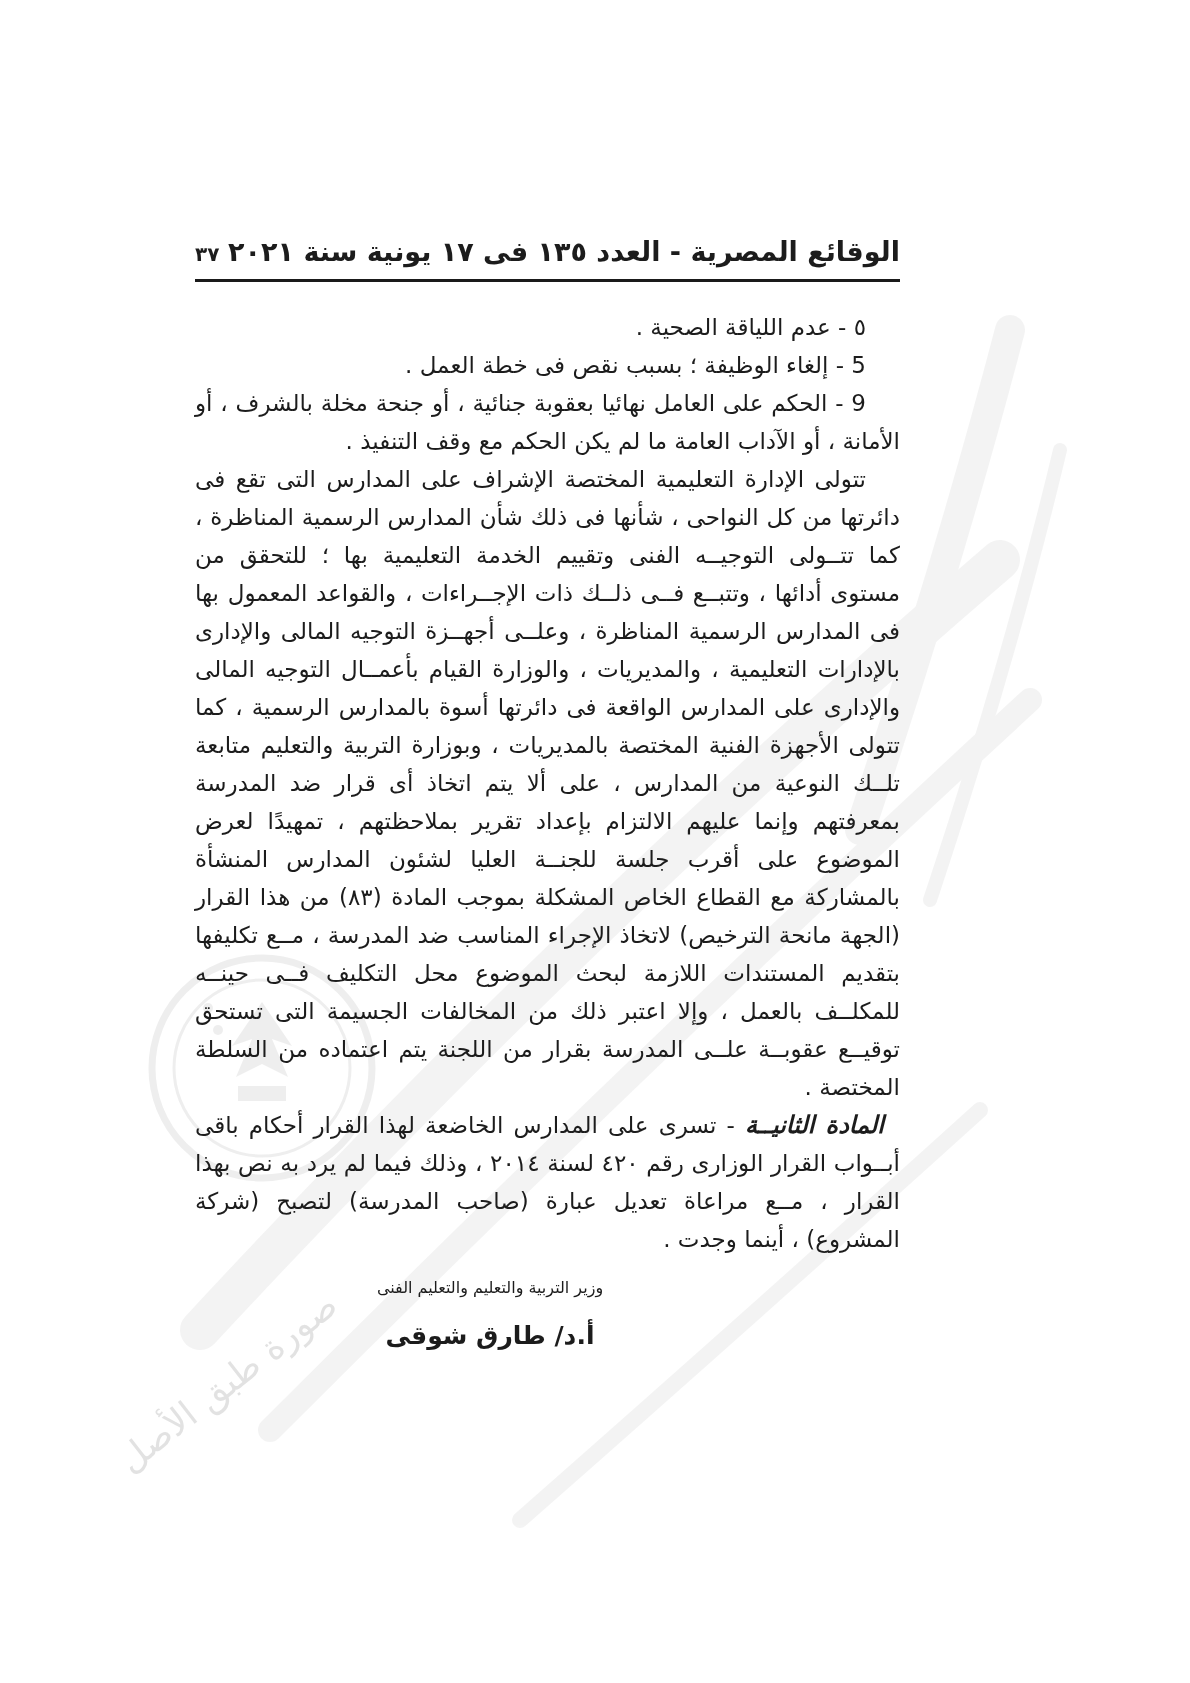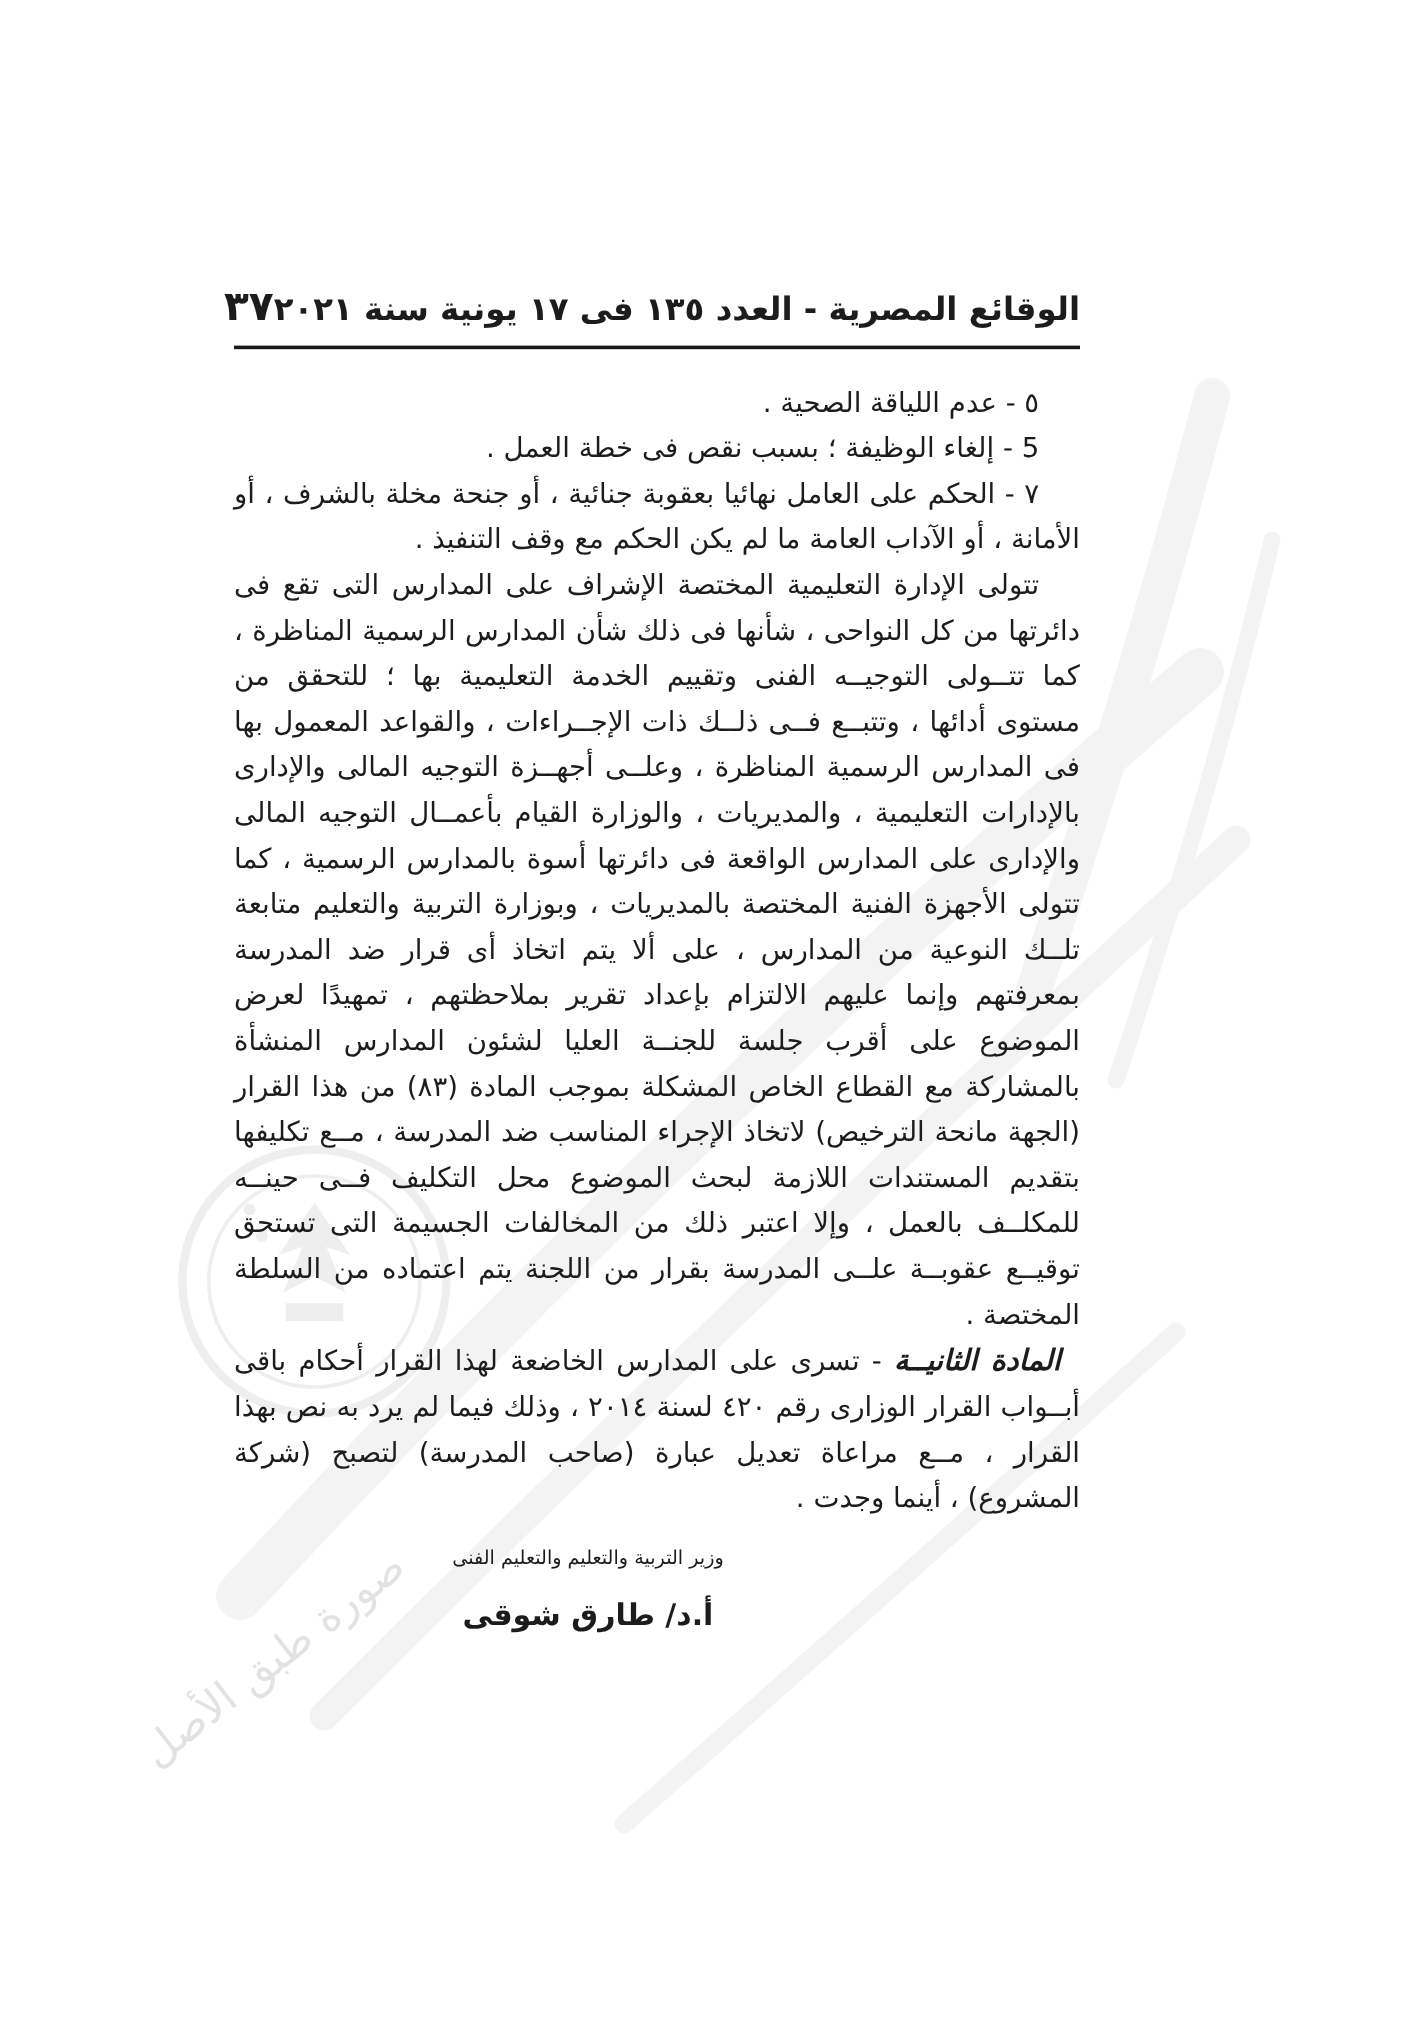--- a/index.html
+++ b/index.html
@@ -33,21 +33,21 @@
   }
   .header {
     display: flex;
     justify-content: space-between;
     align-items: baseline;
     font-weight: bold;
     font-size: 27px;
     letter-spacing: 0.5px;
   }
   .header-title { white-space: nowrap; }
-  .page-number { font-size: 34px; }
+  .page-number { font-size: 20px; }
   .header-rule {
     border: 0;
     border-top: 3px solid #1a1a1a;
     margin: 12px 0 0 0;
   }
   p {
     margin: 0;
     font-size: 23px;
     line-height: 38px;
     text-align: justify;
@@ -115,21 +115,21 @@
   <div class="content">
 
     <div class="header">
       <span class="header-title">الوقائع المصرية - العدد ١٣٥ فى ١٧ يونية سنة ٢٠٢١</span>
       <span class="page-number">٣٧</span>
     </div>
     <hr class="header-rule">
 
     <p class="indent first-block">٥ - عدم اللياقة الصحية .</p>
     <p class="indent">5 - إلغاء الوظيفة ؛ بسبب نقص فى خطة العمل .</p>
-    <p class="indent">٧ - الحكم على العامل نهائيا بعقوبة جنائية ، أو جنحة مخلة بالشرف ، أو الأمانة ، أو الآداب العامة ما لم يكن الحكم مع وقف التنفيذ .</p>
+    <p class="indent">9 - الحكم على العامل نهائيا بعقوبة جنائية ، أو جنحة مخلة بالشرف ، أو الأمانة ، أو الآداب العامة ما لم يكن الحكم مع وقف التنفيذ .</p>
 
 
     <p class="indent">تتولى الإدارة التعليمية المختصة الإشراف على المدارس التى تقع فى دائرتها من كل النواحى ، شأنها فى ذلك شأن المدارس الرسمية المناظرة ، كما تتــولى التوجيــه الفنى وتقييم الخدمة التعليمية بها ؛ للتحقق من مستوى أدائها ، وتتبــع فــى ذلــك ذات الإجــراءات ، والقواعد المعمول بها فى المدارس الرسمية المناظرة ، وعلــى أجهــزة التوجيه المالى والإدارى بالإدارات التعليمية ، والمديريات ، والوزارة القيام بأعمــال التوجيه المالى والإدارى على المدارس الواقعة فى دائرتها أسوة بالمدارس الرسمية ، كما تتولى الأجهزة الفنية المختصة بالمديريات ، وبوزارة التربية والتعليم متابعة تلــك النوعية من المدارس ، على ألا يتم اتخاذ أى قرار ضد المدرسة بمعرفتهم وإنما عليهم الالتزام بإعداد تقرير بملاحظتهم ، تمهيدًا لعرض الموضوع على أقرب جلسة للجنــة العليا لشئون المدارس المنشأة بالمشاركة مع القطاع الخاص المشكلة بموجب المادة (٨٣) من هذا القرار (الجهة مانحة الترخيص) لاتخاذ الإجراء المناسب ضد المدرسة ، مــع تكليفها بتقديم المستندات اللازمة لبحث الموضوع محل التكليف فــى حينــه للمكلــف بالعمل ، وإلا اعتبر ذلك من المخالفات الجسيمة التى تستحق توقيــع عقوبــة علــى المدرسة بقرار من اللجنة يتم اعتماده من السلطة المختصة .</p>
 
     <p class="small-indent">
       <span class="article-lead">المادة الثانيــة</span><span> - تسرى على المدارس الخاضعة لهذا القرار أحكام باقى أبــواب القرار الوزارى رقم ٤٢٠ لسنة ٢٠١٤ ، وذلك فيما لم يرد به نص بهذا القرار ، مــع مراعاة تعديل عبارة (صاحب المدرسة) لتصبح (شركة المشروع) ، أينما وجدت .</span>
     </p>
 
 
     <div class="signature">

